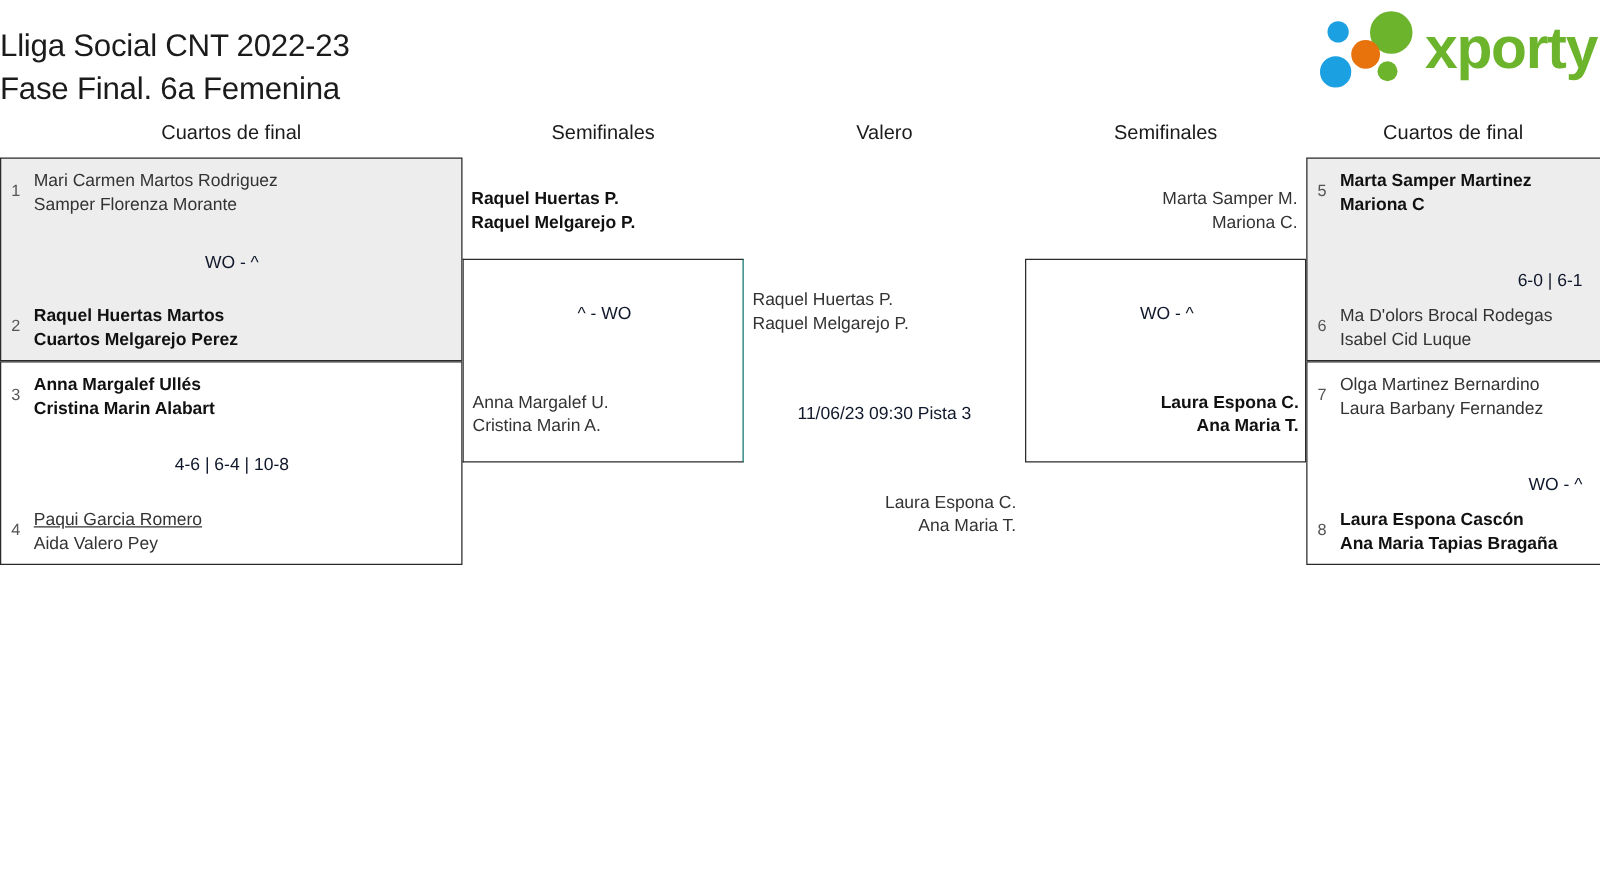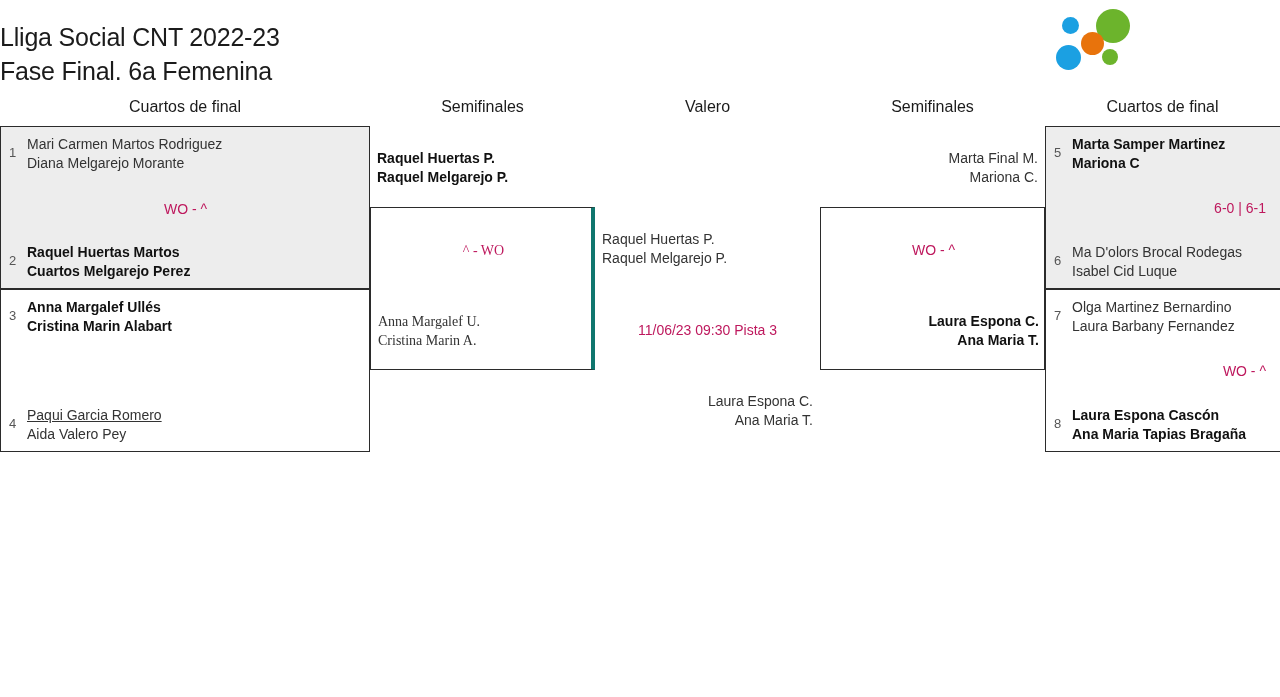--- a/index.html
+++ b/index.html
@@ -96,75 +96,77 @@
     position: absolute;
     font-size: 13px;
     line-height: 19px;
     color: #555555;
   }
 
   .score {
     position: absolute;
     font-size: 14px;
     line-height: 19px;
-    color: #be185d;
+    color: #0f172a;
     white-space: nowrap;
   }
   .score.center { text-align: center; }
-  .score.right  { text-align: right; }
+  .score.right  { text-align: right; margin-top: 16px; }
 
   
   #qf-match-1 { left: 0px;  top: 126px; width: 370px; height: 163px; }
   #qf-match-2 { left: 0px;  top: 289px; width: 370px; height: 163px; }
 
   
   #qf-match-3 { left: 1045px; top: 126px; width: 236px; height: 163px; }
   #qf-match-4 { left: 1045px; top: 289px; width: 236px; height: 163px; }
 
   
-  #sf-match-left  { left: 370px; top: 207px; width: 225px; height: 163px; border-right: 4px solid #0f766e; font-family: Liberation Serif, serif; }
+  #sf-match-left  { left: 370px; top: 207px; width: 225px; height: 163px; border-right: 1px solid #0f766e; }
   #sf-match-right { left: 820px; top: 207px; width: 225px; height: 163px; border-left: 1px solid #2b2b2b; }
 
   
   .final-block { position: absolute; }
 </style>
 </head>
 <body>
 
 <div id="tournament-title"><span>Lliga Social CNT 2022-23</span>
 <span>Fase Final. 6a Femenina</span></div>
 
 <div id="brand-logo">
   <span class="dot dot-e"></span>
   <span class="dot dot-b"></span>
   <span class="dot dot-c"></span>
   <span class="dot dot-a"></span>
   <span class="dot dot-d"></span>
+  <span class="logo-word">xporty</span>
 </div>
 
 <div class="round-header" id="round-header-0">Cuartos de final</div>
 <div class="round-header" id="round-header-1">Semifinales</div>
 <div class="round-header" id="round-header-2">Valero</div>
 <div class="round-header" id="round-header-3">Semifinales</div>
 <div class="round-header" id="round-header-4">Cuartos de final</div>
 
 <div class="match-box shaded" id="qf-match-1">
   <span class="seed" style="left:8px; top:16px;">1</span>
   <span class="team" style="left:26px; top:8px;">Mari Carmen Martos Rodriguez</span>
-  <span class="team" style="left:26px; top:27px;">Diana Melgarejo Morante</span>
+  <span class="team" style="left:26px; top:27px;">Samper Florenza Morante</span>
   <span class="score center" style="left:26px; top:73px; width:317px;">WO - ^</span>
   <span class="seed" style="left:8px; top:124px;">2</span>
   <span class="team winner" style="left:26px; top:116px;">Raquel Huertas Martos</span>
   <span class="team winner" style="left:26px; top:135px;">Cuartos Melgarejo Perez</span>
 </div>
 
 <div class="match-box" id="qf-match-2">
   <span class="seed" style="left:8px; top:16px;">3</span>
   <span class="team winner" style="left:26px; top:8px;">Anna Margalef Ullés</span>
   <span class="team winner" style="left:26px; top:27px;">Cristina Marin Alabart</span>
+  <span class="score center" style="left:26px; top:72px; width:317px;">4-6 | 6-4 | 10-8</span>
   <span class="seed" style="left:8px; top:124px;">4</span>
   <span class="team" style="left:26px; top:116px;text-decoration:underline;">Paqui Garcia Romero</span>
   <span class="team" style="left:26px; top:135px;">Aida Valero Pey</span>
 </div>
 
 <span class="team winner" style="position:absolute; left:377px; top:149px;">Raquel Huertas P.</span>
 <span class="team winner" style="position:absolute; left:377px; top:168px;">Raquel Melgarejo P.</span>
 <div class="match-box" id="sf-match-left">
   <span class="score center" style="left:0px; top:33px; width:225px;">^ - WO</span>
   <span class="team" style="left:7px; top:104px;">Anna Margalef U.</span>
@@ -172,21 +174,21 @@
 </div>
 
 <div class="final-block">
   <span class="team" style="position:absolute; left:602px; top:230px;">Raquel Huertas P.</span>
   <span class="team" style="position:absolute; left:602px; top:249px;">Raquel Melgarejo P.</span>
   <span class="score center" style="position:absolute; left:595px; top:321px; width:225px;">11/06/23 09:30 Pista 3</span>
   <span class="team align-right" style="position:absolute; left:595px; top:392px; width:218px;">Laura Espona C.</span>
   <span class="team align-right" style="position:absolute; left:595px; top:411px; width:218px;">Ana Maria T.</span>
 </div>
 
-<span class="team align-right" style="position:absolute; left:820px; top:149px; width:218px;">Marta Final M.</span>
+<span class="team align-right" style="position:absolute; left:820px; top:149px; width:218px;">Marta Samper M.</span>
 <span class="team align-right" style="position:absolute; left:820px; top:168px; width:218px;">Mariona C.</span>
 <div class="match-box" id="sf-match-right">
   <span class="score center" style="left:0px; top:33px; width:225px;">WO - ^</span>
   <span class="team winner align-right" style="left:0px; top:104px; width:218px;">Laura Espona C.</span>
   <span class="team winner align-right" style="left:0px; top:123px; width:218px;">Ana Maria T.</span>
 </div>
 
 <div class="match-box shaded" id="qf-match-3">
   <span class="seed" style="left:8px; top:16px;">5</span>
   <span class="team winner" style="left:26px; top:8px;">Marta Samper Martinez</span>

